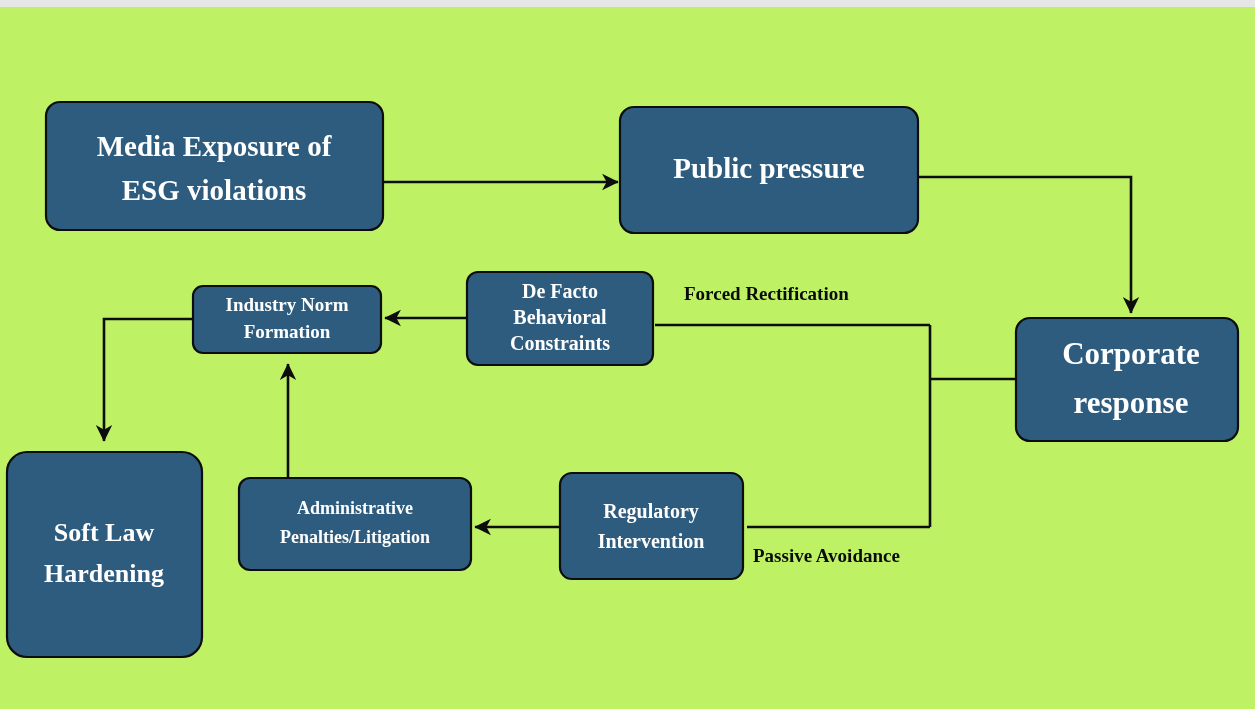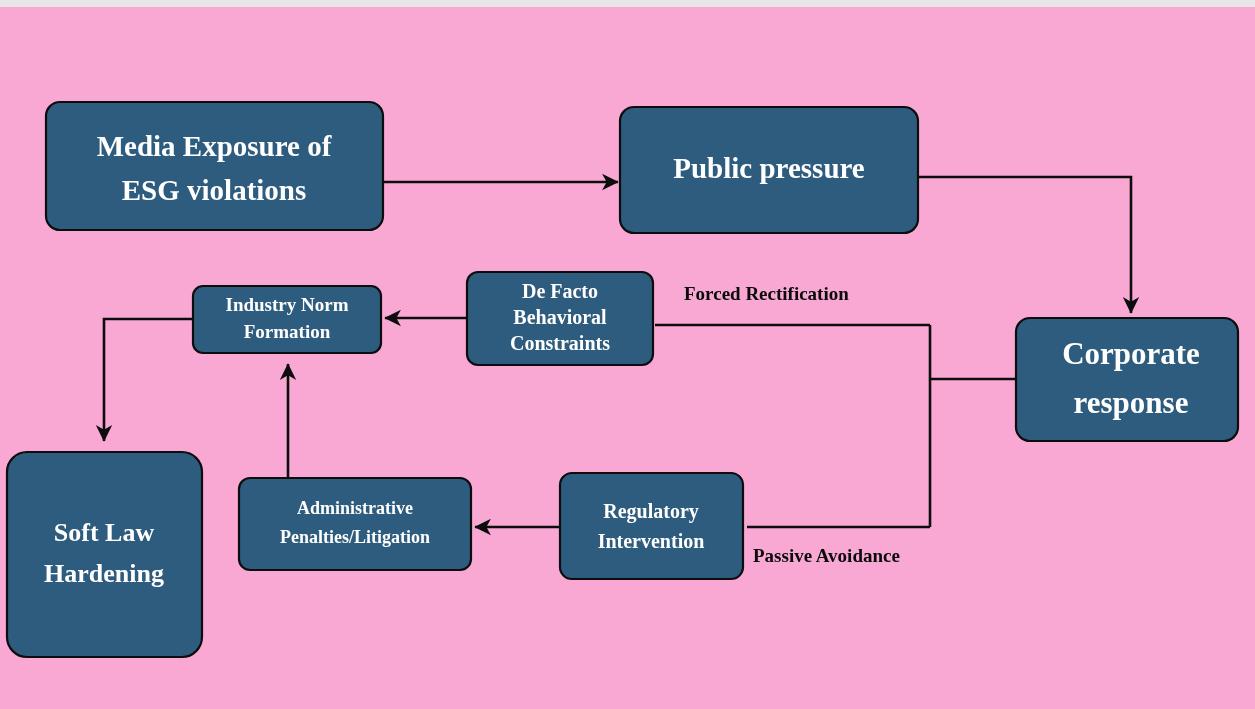--- a/index.html
+++ b/index.html
@@ -4,21 +4,21 @@
 <style>
   html, body {
     margin: 0;
     padding: 0;
     background: #ffffff;
   }
   #page {
     position: relative;
     width: 1255px;
     height: 709px;
-    background: #f9a8d4;
+    background: #bef264;
     overflow: hidden;
     font-family: "Liberation Serif", "DejaVu Serif", serif;
   }
   #top-band {
     position: absolute;
     left: 0; top: 0;
     width: 1255px;
     height: 7px;
     background: #e6e6e6;
   }

